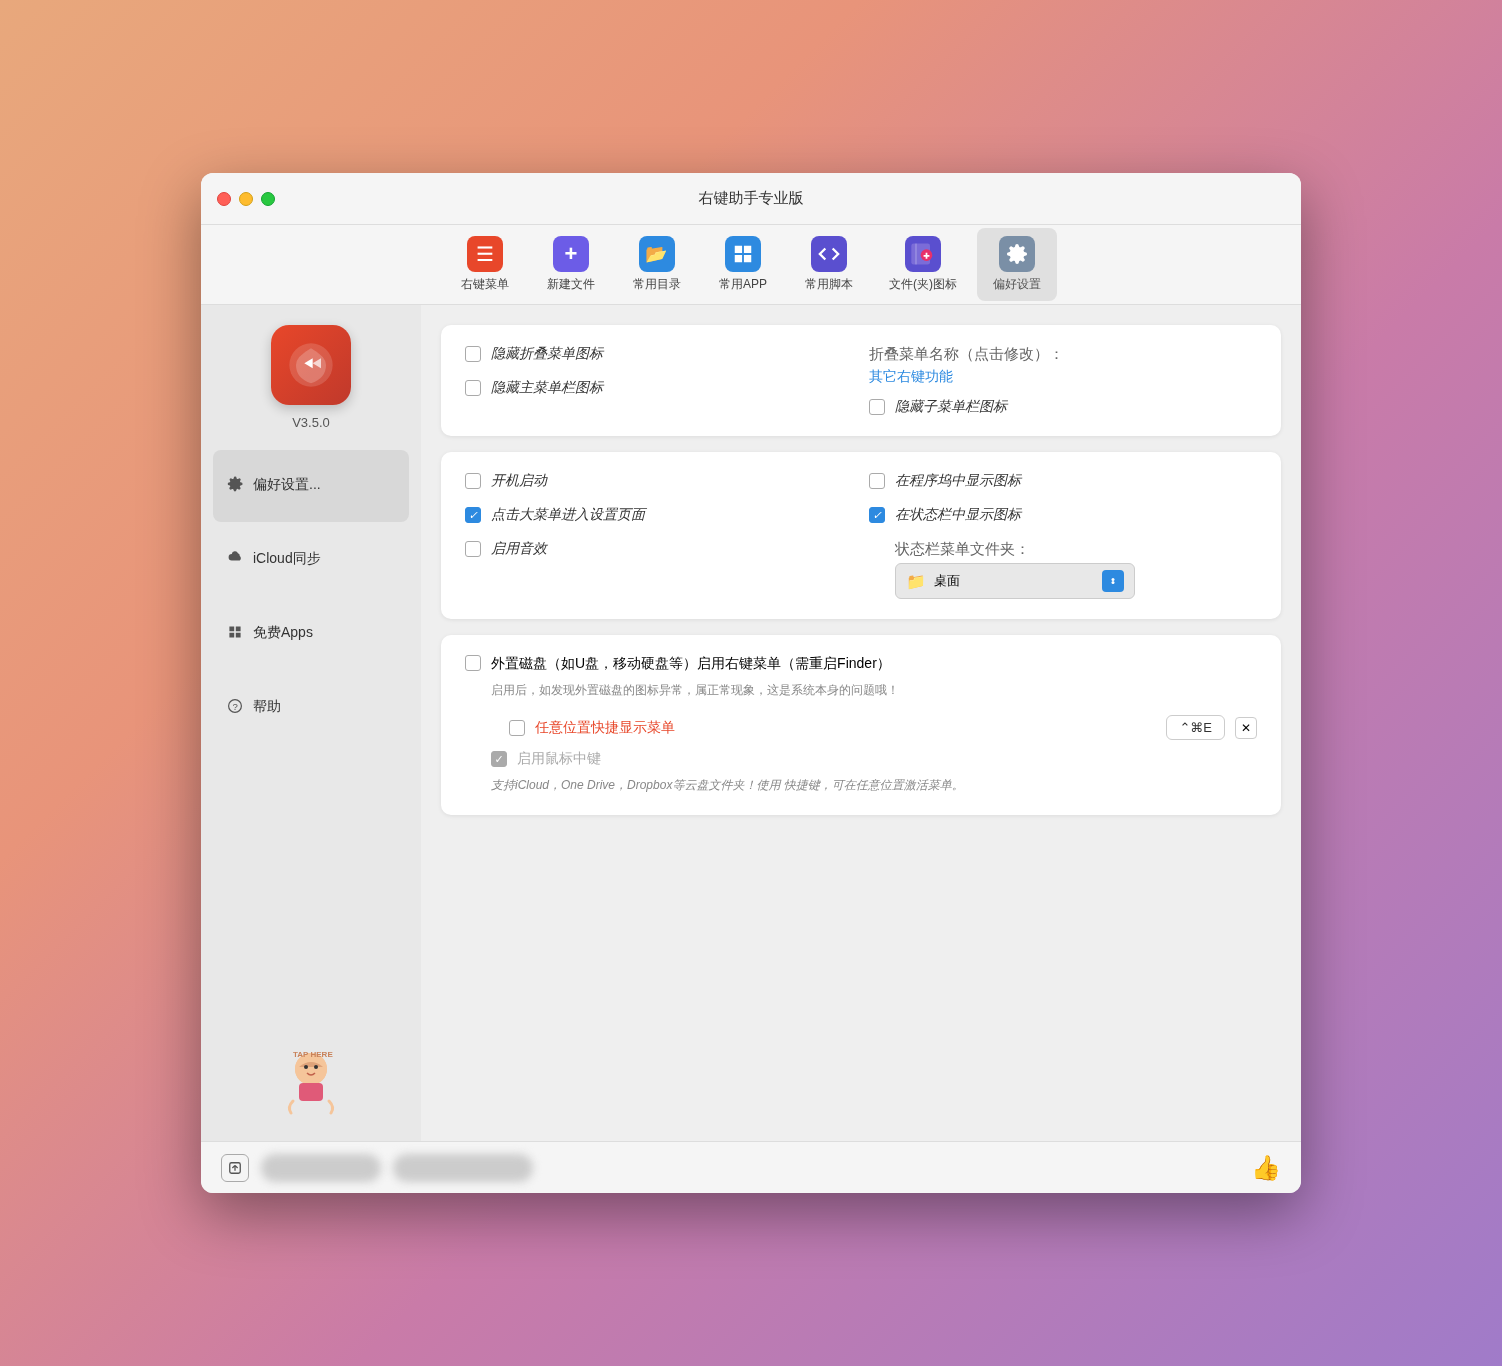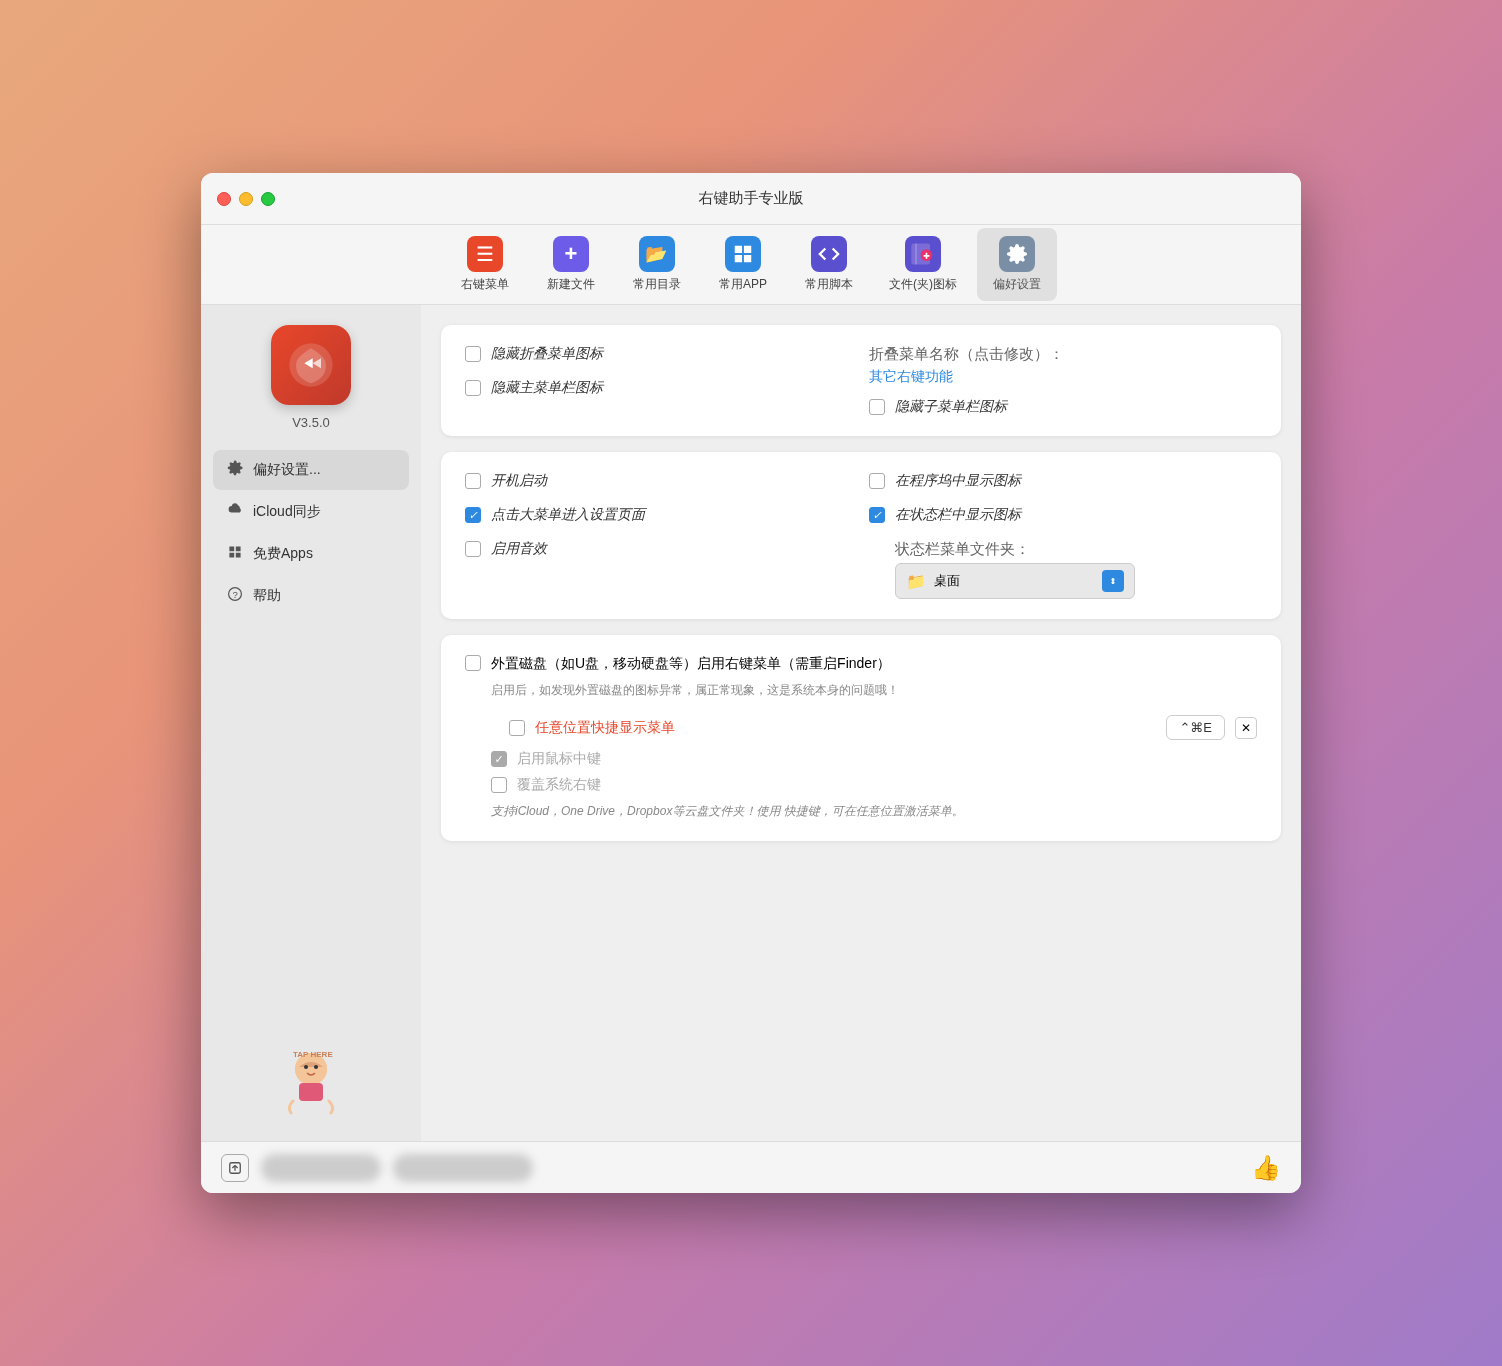--- a/index.html
+++ b/index.html
@@ -133,23 +133,23 @@
       margin-bottom: 20px;
     }
     .sidebar-nav {
       width: 100%;
       display: flex;
       flex-direction: column;
       gap: 2px;
     }
     .sidebar-nav-item {
       display: flex;
-      align-items: center;
+      align-items: flex-start;
       gap: 10px;
-      padding: 10px 14px;
+      padding: 26px 14px;
       border-radius: 8px;
       cursor: pointer;
       font-size: 14px;
       color: #333;
     }
     .sidebar-nav-item.active { background: #d8d8d8; }
     .sidebar-nav-icon { font-size: 16px; color: #666; }
     .sidebar-bottom {
       margin-top: auto;
       display: flex;
@@ -602,24 +602,20 @@
           <div class="checkbox"></div>
           <span class="shortcut-label">任意位置快捷显示菜单</span>
           <span class="shortcut-badge">⌃⌘E</span>
           <div class="shortcut-close">✕</div>
         </div>
 
         <div class="sub-checkbox-row">
           <div class="checkbox checked-gray">✓</div>
           <span class="disabled-label">启用鼠标中键</span>
         </div>
-        <div class="sub-checkbox-row">
-          <div class="checkbox"></div>
-          <span class="disabled-label">覆盖系统右键</span>
-        </div>
         <div class="support-text">
           <span>支持iCloud，One Drive，Dropbox等云盘文件夹！使用
 快捷键，可在任意位置激活菜单。</span>
         </div>
       </div>
     </div>
   </div>
 
   <div class="footer">
     <div class="footer-export-icon">

